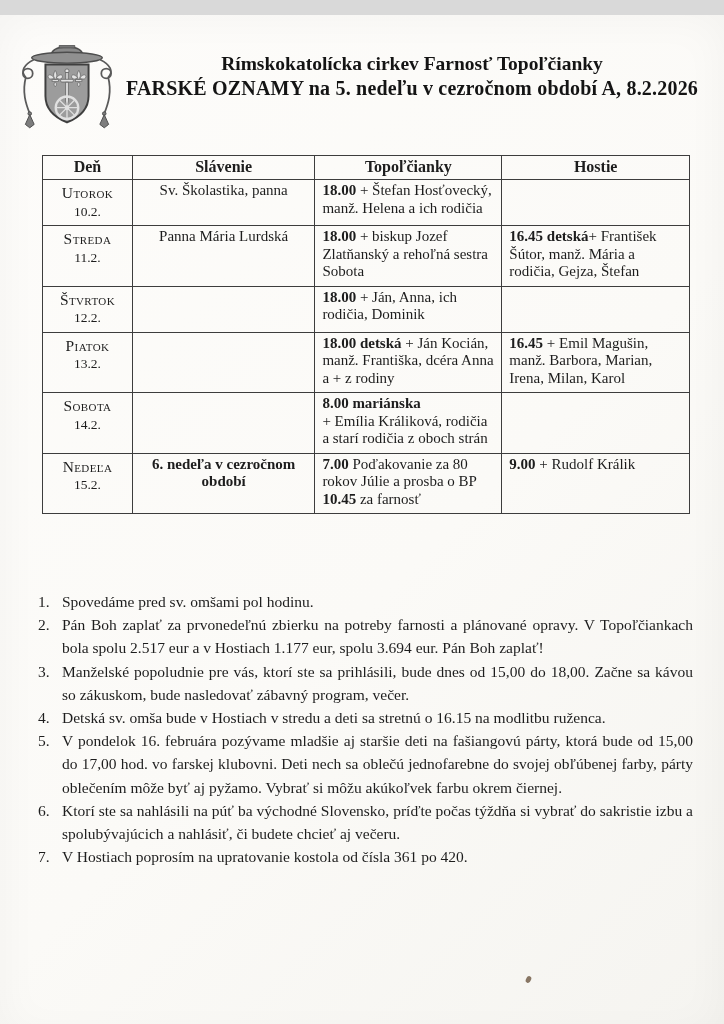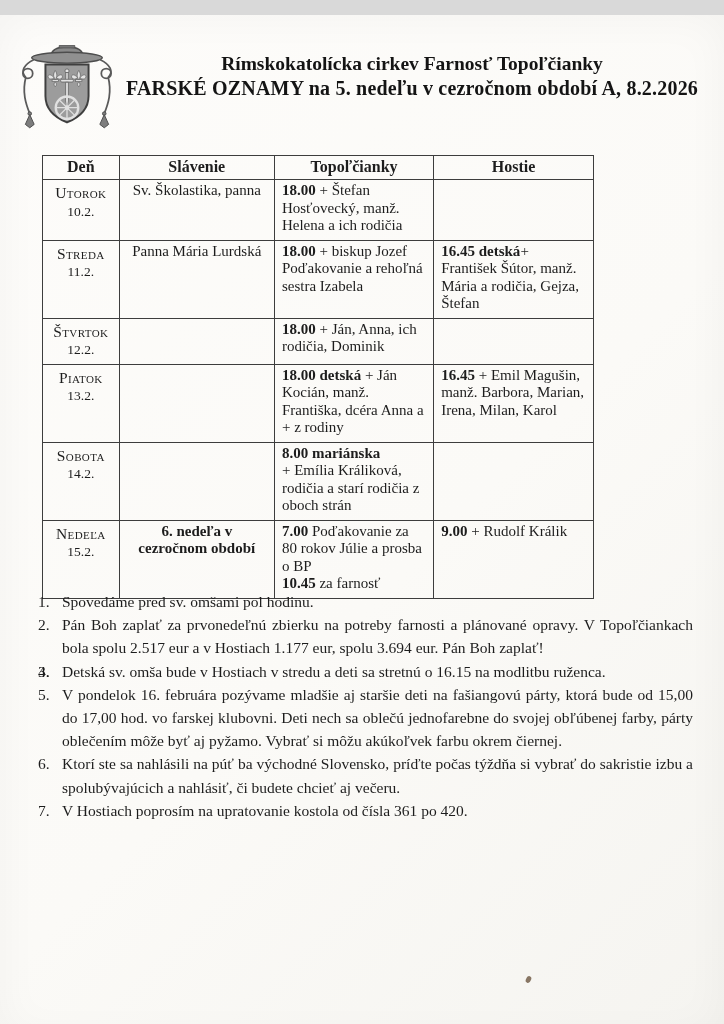--- a/index.html
+++ b/index.html
@@ -18,21 +18,21 @@
   .logo { position:absolute; left:16px; top:30px; width:102px; height:98px; }
   .titles {
     position:absolute; left:112px; top:36px; width:600px;
     text-align:center; font-weight:bold; color:#141414;
   }
   .title1 { font-size:19.5px; line-height:25px; }
   .title2 { font-size:20px;  line-height:25px; letter-spacing:0.2px; }
 
   
   table.schedule {
-    position:absolute; left:42px; top:140px; width:552px;
+    position:absolute; left:42px; top:140px; width:648px;
     border-collapse:collapse; table-layout:fixed;padding-left:45px;
   }
   .schedule th, .schedule td { border:1.5px solid #3d3d3d; }
   .schedule th { font-size:16px; font-weight:bold; padding:2px 3px 3px; text-align:center; }
   .schedule td { font-size:15px; line-height:17.5px; padding:2px 7px 5px; vertical-align:top; }
   td.c-day  { text-align:center; padding-left:2px; padding-right:2px; }
   .day-name { font-variant:small-caps; font-size:15.5px; letter-spacing:0.4px; margin-top:2px; }
   .day-date { font-size:13.5px; margin-top:1px; }
   td.c-cel  { text-align:center; }
   .b { font-weight:bold; }
@@ -147,21 +147,21 @@
           <td class="c-cel"><span>Sv. Školastika, panna</span></td>
           <td><span class="b">18.00</span><span> + Štefan Hosťovecký, manž. Helena a ich rodičia</span></td>
           <td></td>
         </tr>
         <tr>
           <td class="c-day">
             <div class="day-name">Streda</div>
             <div class="day-date">11.2.</div>
           </td>
           <td class="c-cel"><span>Panna Mária Lurdská</span></td>
-          <td><span class="b">18.00</span><span> + biskup Jozef Poďakovanie a rehoľná sestra Izabela</span></td>
+          <td><span class="b">18.00</span><span> + biskup Jozef Zlatňanský a rehoľná sestra Sobota</span></td>
           <td><span class="b">16.45 detská</span><span>+ František Šútor, manž. Mária a rodičia,  Gejza, Štefan</span></td>
         </tr>
         <tr>
           <td class="c-day">
             <div class="day-name">Štvrtok</div>
             <div class="day-date">12.2.</div>
           </td>
           <td class="c-cel"></td>
           <td><span class="b">18.00</span><span> + Ján, Anna, ich rodičia, Dominik</span></td>
           <td></td>
@@ -192,21 +192,21 @@
           <td class="c-cel"><span class="b">6. nedeľa v cezročnom období</span></td>
           <td><span class="b">7.00</span><span> Poďakovanie za 80 rokov Júlie a prosba o BP</span><br><span class="b">10.45</span><span> za farnosť</span></td>
           <td><span class="b">9.00</span><span> + Rudolf Králik</span></td>
         </tr>
       </tbody>
   </table>
 
   <ol class="announcements">
       <li><span class="num">1.</span><span>Spovedáme pred sv. omšami pol hodinu.</span></li>
       <li><span class="num">2.</span><span>Pán Boh zaplať za prvonedeľnú zbierku na potreby farnosti a plánované opravy. V Topoľčiankach bola spolu 2.517 eur a v Hostiach 1.177 eur, spolu 3.694 eur. Pán Boh zaplať!</span></li>
-      <li><span class="num">3.</span></li>
+      <li><span class="num">3.</span><span>Manželské popoludnie pre vás, ktorí ste sa prihlásili, bude dnes od 15,00 do 18,00.  Začne sa kávou so zákuskom, bude nasledovať zábavný program, večer.</span></li>
       <li><span class="num">4.</span><span>Detská sv. omša bude v Hostiach v stredu a deti sa stretnú o 16.15 na modlitbu ruženca.</span></li>
       <li><span class="num">5.</span><span>V pondelok 16. februára pozývame mladšie aj staršie deti na fašiangovú párty, ktorá bude od 15,00 do 17,00 hod. vo farskej klubovni. Deti nech sa oblečú jednofarebne do svojej obľúbenej farby, párty oblečením môže byť aj pyžamo. Vybrať si môžu akúkoľvek farbu okrem čiernej.</span></li>
       <li><span class="num">6.</span><span>Ktorí ste sa nahlásili na púť ba východné Slovensko, príďte počas týždňa si vybrať do sakristie izbu a spolubývajúcich a nahlásiť, či budete chcieť aj večeru.</span></li>
       <li><span class="num">7.</span><span>V Hostiach poprosím na upratovanie kostola od čísla 361 po 420.</span></li>
     </ol>
 
   <div class="speck"></div>
 </div>
 
 </body></html>

